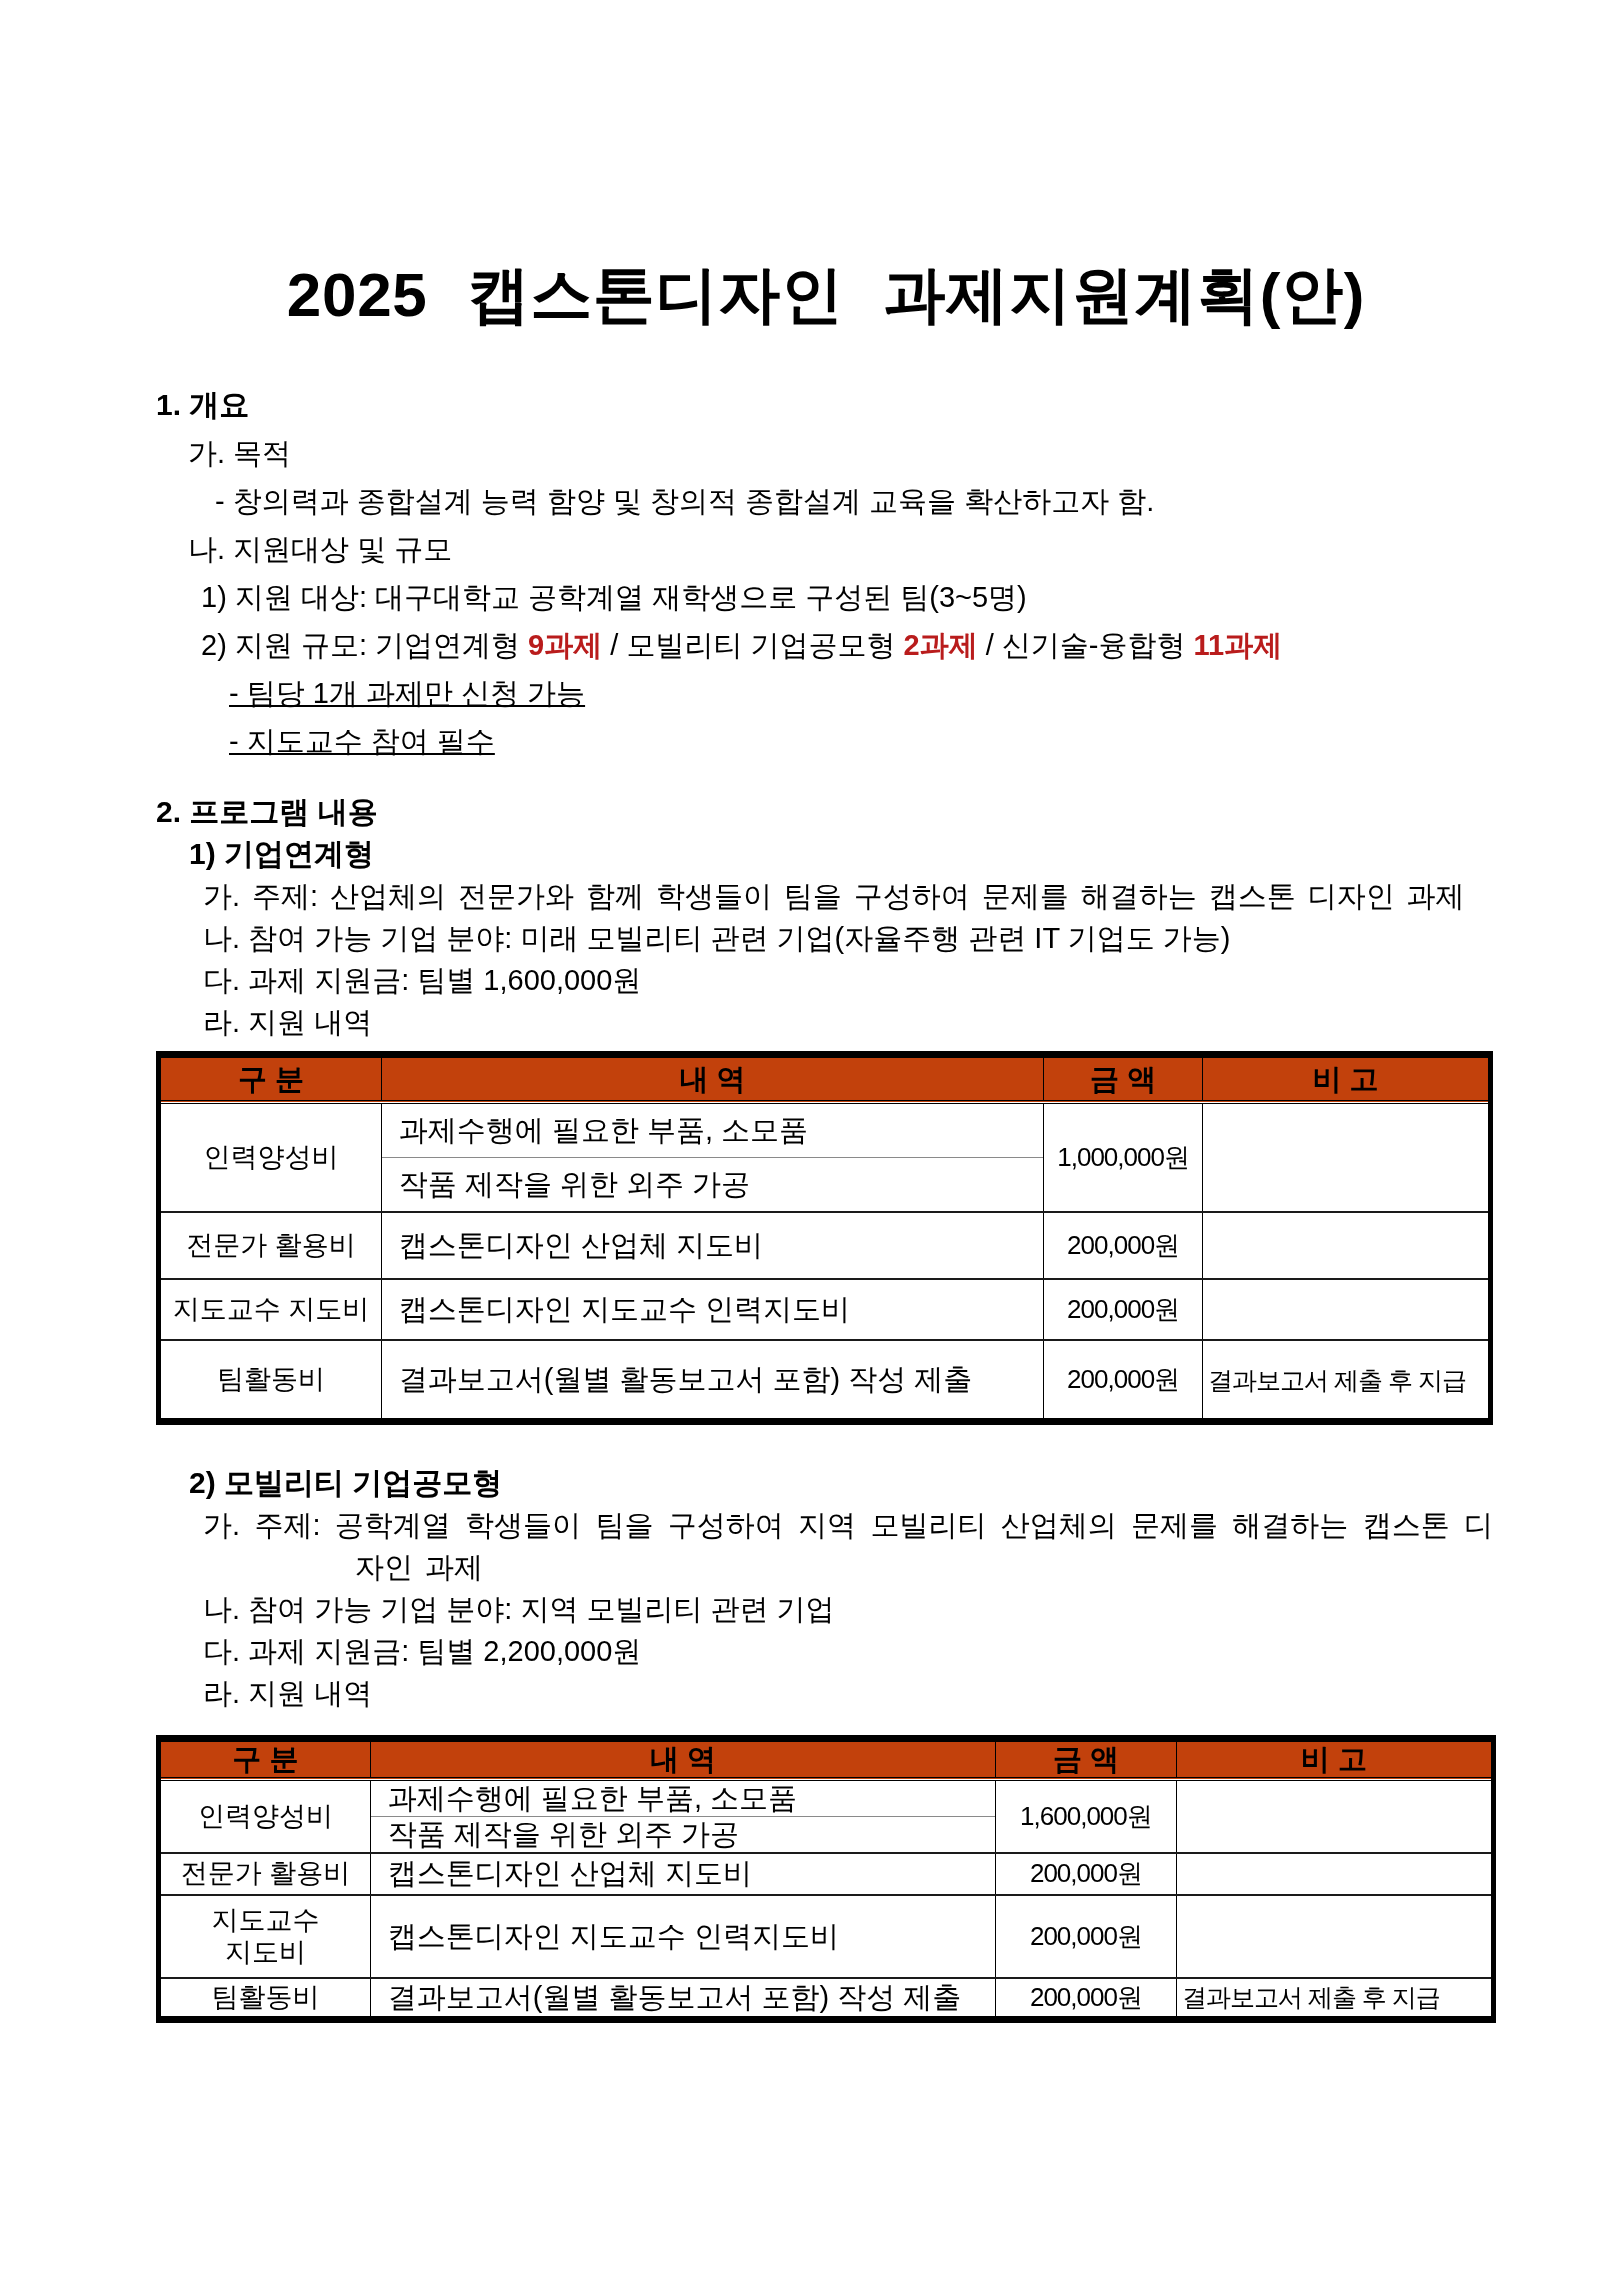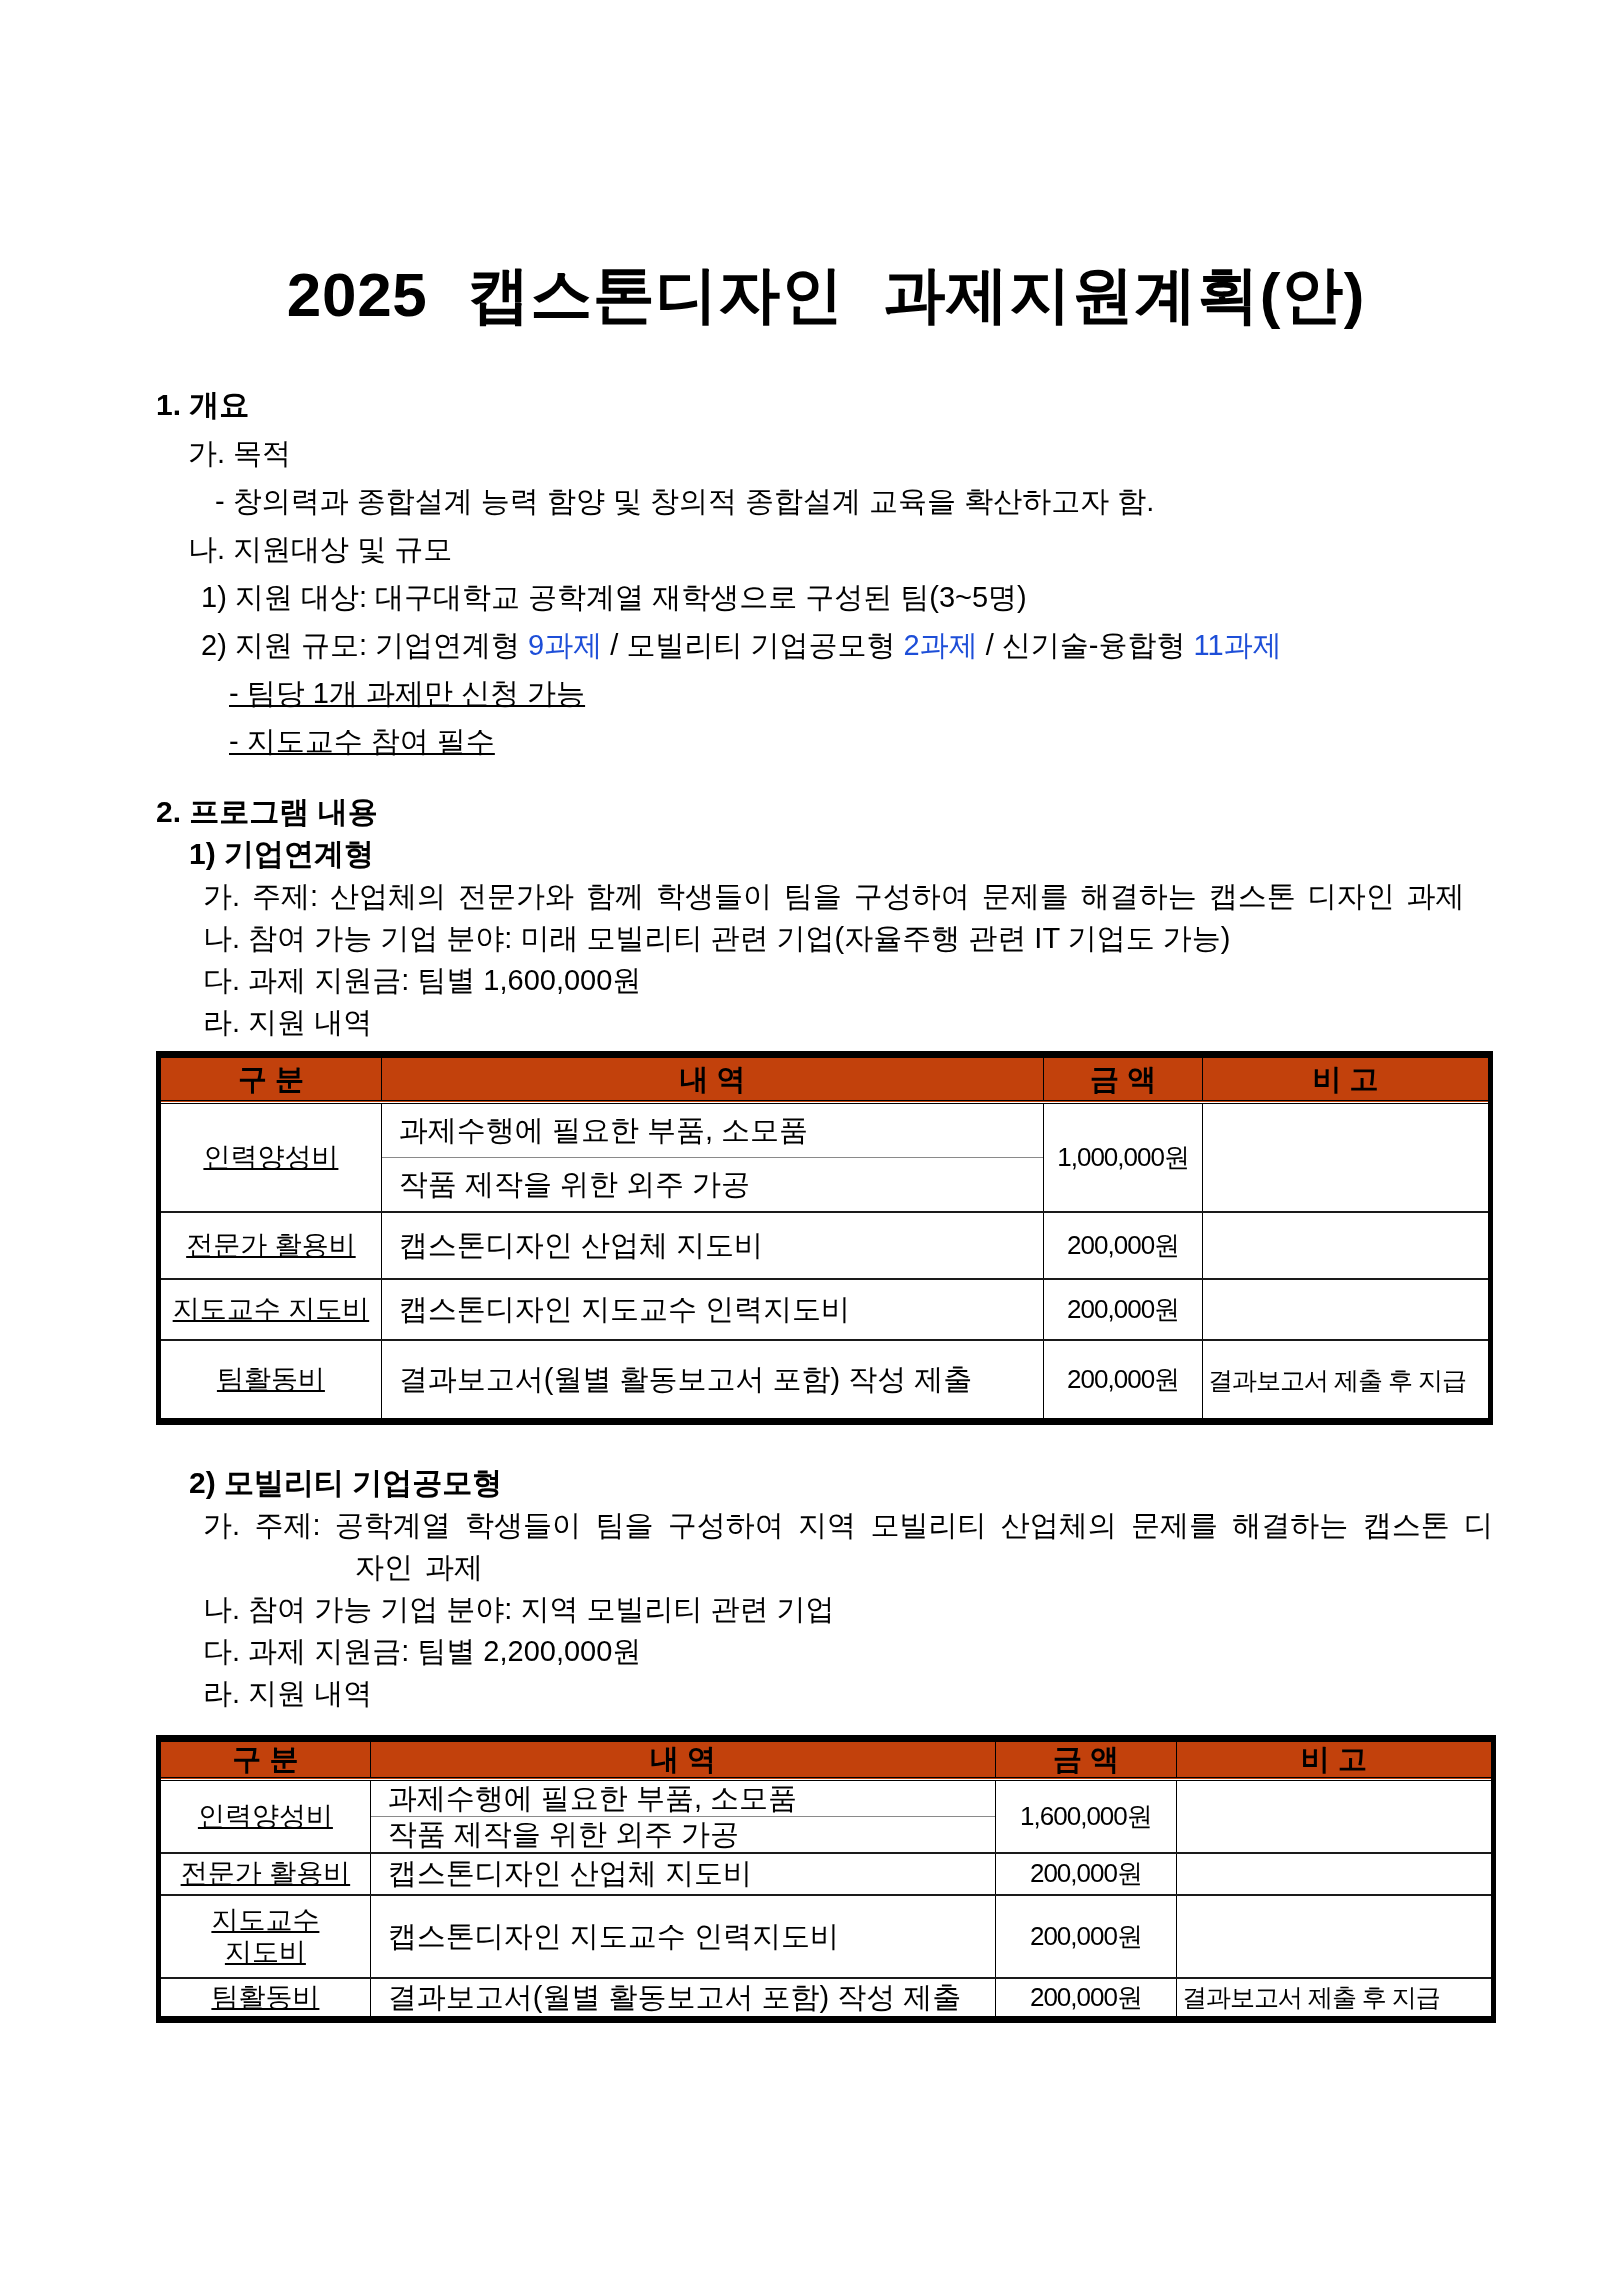--- a/index.html
+++ b/index.html
@@ -33,21 +33,21 @@
   .line{height:48px; line-height:48px; font-size:29px; white-space:nowrap;}
   .line2{height:42px; line-height:42px; font-size:29px; white-space:nowrap;}
   .hline{font-weight:bold; font-size:30px;}
   .i0{padding-left:156px;}
   .i1{padding-left:188px;}
   .i1b{padding-left:201px;}
   .i1c{padding-left:189px;}
   .i1d{padding-left:203px;}
   .i2{padding-left:215px;}
   .i3{padding-left:229px;text-decoration:underline;}
-  .red{color:#1d4ed8; font-weight:normal;}
+  .red{color:#b91c1c; font-weight:bold;}
   .topic{word-spacing:3.9px;}
   .topic-wrap{
     height:auto;
     white-space:normal;
     padding-left:355px;
     text-indent:-152px;
     padding-right:123px;
     line-height:42px;
     font-size:29px;
     word-spacing:3.9px;
@@ -75,21 +75,21 @@
   }
   .t th{
     background:#c2410c;
     font-weight:bold;
     text-align:center;
     border-bottom:4.6px double #000;
     border-top:none;
     font-size:29px;
   }
   .t td.graytop{border-top:1.3px solid #8a8a8a;}
-  .t .cat{text-align:center; font-size:27px; white-space:nowrap;text-decoration:underline;}
+  .t .cat{text-align:center; font-size:27px; white-space:nowrap;}
   .t .cat.wrap2{white-space:pre-line;}
   .t .det{text-align:left; padding-left:17px; white-space:nowrap; overflow:hidden;}
   .t .amt{text-align:center; font-size:26px; letter-spacing:-1px; white-space:nowrap; overflow:hidden;}
   .t .rem{text-align:left; padding-left:5.2px; font-size:25px; letter-spacing:-1px; white-space:nowrap; overflow:hidden;}
   
   .t1 .c1{width:222px;} .t1 .c2{width:660px;} .t1 .c3{width:158px;} .t1 .c4{width:287px;}
   .t2 .c1{width:211px;} .t2 .c2{width:623px;} .t2 .c3{width:180px;} .t2 .c4{width:316px;}
   
   .t1 tr.hrow th{height:42px;}
   .t1 tr.rsub1 td{height:53px;}

